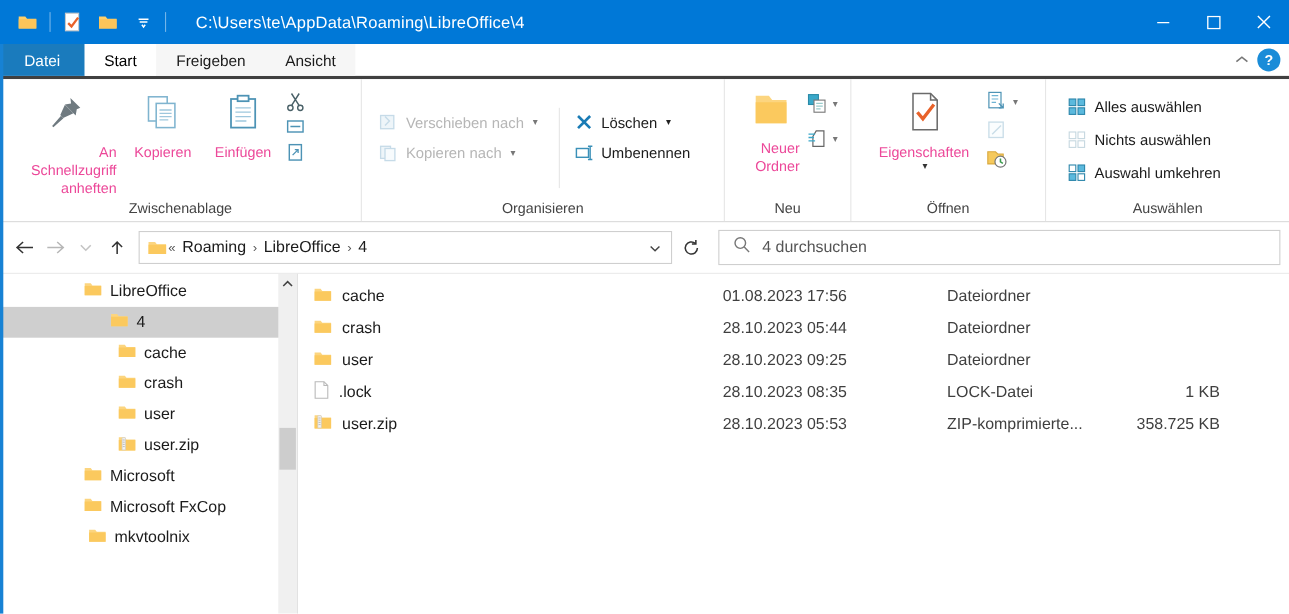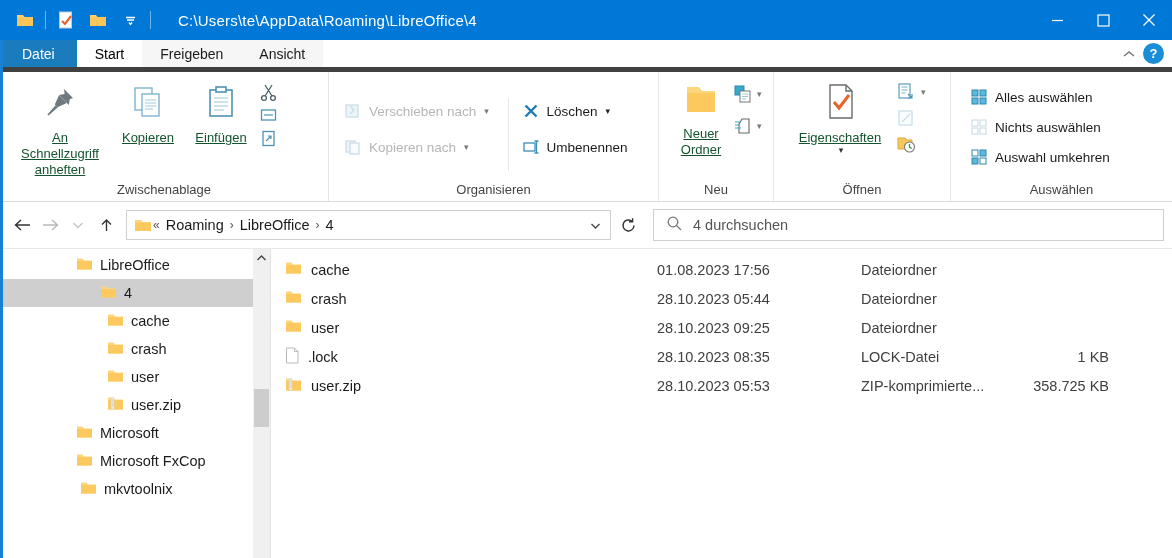--- a/index.html
+++ b/index.html
@@ -29,21 +29,21 @@
   .win-btn { width:46px; height:40px; display:flex; align-items:center; justify-content:center; }
   .win-btn svg { display:block; }
 
   
   .folder { display:inline-block; position:relative; }
   .folder-ic { display:block; }
 
   
   .tabstrip {
     height: 32px; background: #ffffff; display: flex; align-items: stretch;
-    position: relative; border-bottom: 5px solid #404040;
+    position: relative; border-bottom: 3px solid #404040;
   }
   .tab {
     display:flex; align-items:center; padding: 0 18px; font-size: 14px; color:#1a1a1a;
     cursor: default; white-space: nowrap;
   }
   .tab.file { background:#1a7bbd; color:#fff; padding: 0 22px; }
   .tab.active { background:#ffffff; color:#000; }
   .tab.inactive { background:#f6f6f6; }
   .tabstrip-right { margin-left:auto; display:flex; align-items:center; padding-right:8px; gap:6px; }
   .help-circle {
@@ -60,24 +60,24 @@
   .rgroup + .rgroup { border-left: 1px solid #e6e6e6; }
   .rgroup-body { flex:1; display:flex; align-items:flex-start; padding: 6px 8px 0 8px; }
   .rgroup-label {
     height: 20px; font-size: 13px; color:#444; text-align:center; line-height:18px;
   }
 
   .bigbtn {
     display:flex; flex-direction:column; align-items:center; justify-content:flex-start;
     padding: 4px 6px 0; min-width: 56px;
   }
-  .bigbtn .lbl { font-size:13px; color:#14532d; text-align:center; line-height:15px; margin-top:4px;text-decoration:underline; }
+  .bigbtn .lbl { font-size:13px; color:#ec4899; text-align:right; line-height:15px; margin-top:4px; }
   .bigbtn .lbl.two { line-height:16px; }
 
-  .smallstack { display:flex; flex-direction:column; gap:10px; padding-top:4px; }
+  .smallstack { display:flex; flex-direction:column; gap:2px; padding-top:4px; }
   .smallbtn {
     display:flex; align-items:center; gap:6px; padding: 3px 6px; font-size:13.5px; color:#1b1b1b;
     white-space:nowrap;
   }
   .smallbtn.dim { color:#b6b6b6; }
   .icon-sq { width:20px; height:20px; display:flex; align-items:center; justify-content:center; flex:none; }
   .caret-sm { font-size:9px; color:#777; margin-left:2px; }
   .vsep { width:1px; background:#e6e6e6; align-self:stretch; margin: 4px 6px 10px; }
 
   .icon-col { display:flex; flex-direction:column; gap:3px; padding-top:4px; }

